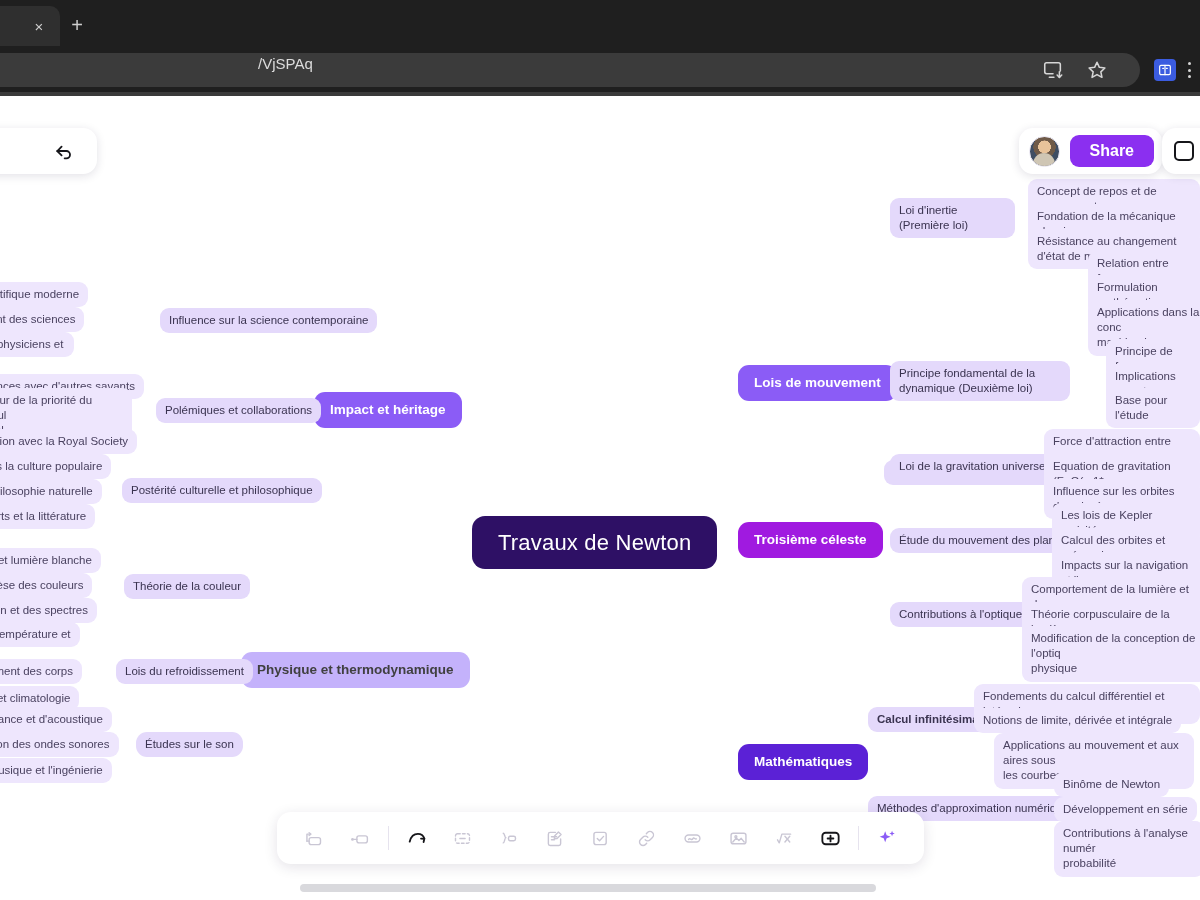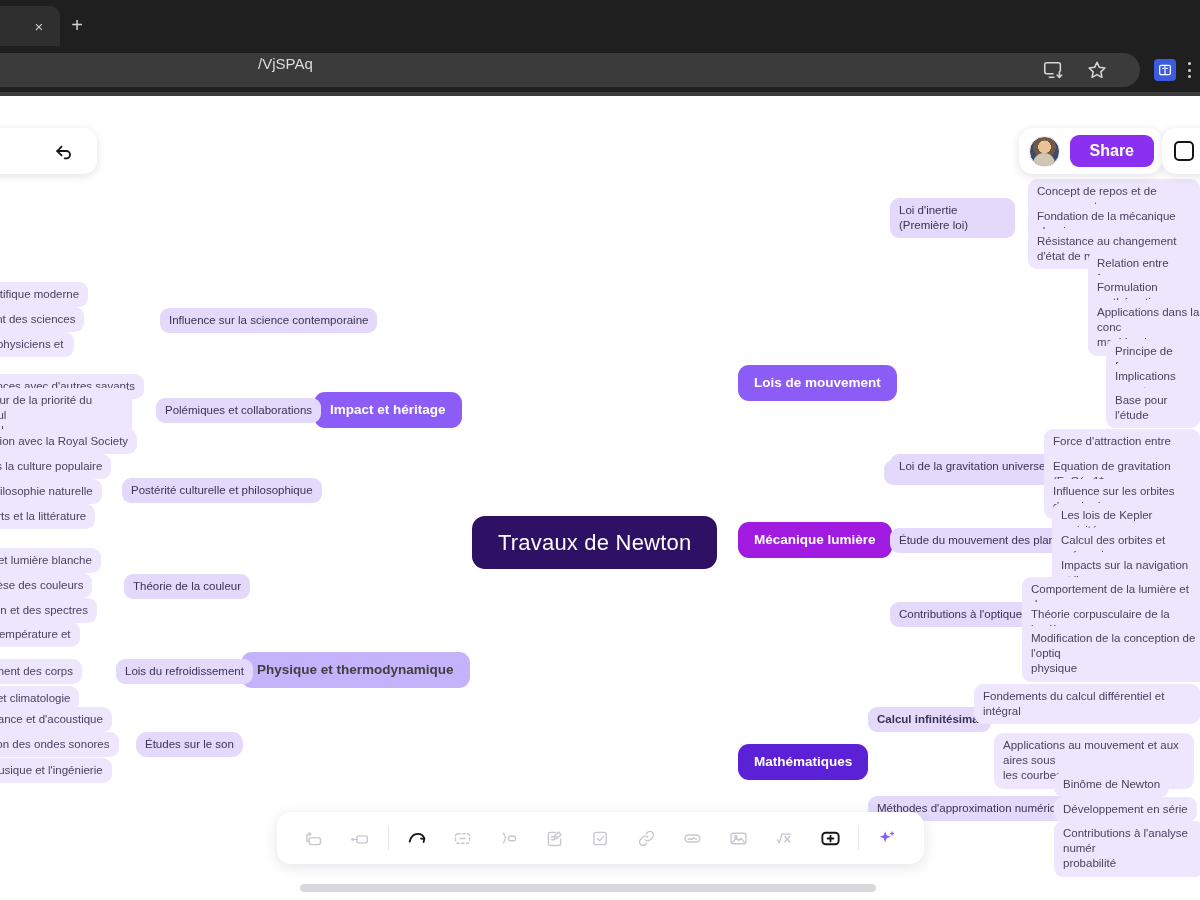--- a/index.html
+++ b/index.html
@@ -289,36 +289,37 @@
     </g>
   </svg>
 
   <div class="map">
 
     <div class="node root" style="left:472px; top:420px;">Travaux de Newton</div>
 
     <div class="node l1 c-violet" style="left:738px; top:269px;">Lois de mouvement</div>
 
     <div class="node l2" style="left:890px; top:102px; max-width:125px;">Loi d'inertie (Première loi)</div>
+    <div class="node l2" style="left:890px; top:265px; width:180px;">Principe fondamental de la dynamique (Deuxième loi)</div>
     <div class="node l2" style="left:884px; top:364px;">Loi de l'action et de la réaction (Troisième loi)</div>
 
     <div class="node l3" style="left:1028px; top:83px;">Concept de repos et de mouvement un</div>
     <div class="node l3" style="left:1028px; top:108px;">Fondation de la mécanique classique</div>
     <div class="node l3" style="left:1028px; top:133px;">Résistance au changement d'état de m</div>
 
     <div class="node l3" style="left:1088px; top:155px;">Relation entre force, mas</div>
     <div class="node l3" style="left:1088px; top:179px;">Formulation mathématiqu</div>
     <div class="node l3" style="left:1088px; top:204px; width:130px;">Applications dans la conc
 machineries</div>
 
     <div class="node l3" style="left:1106px; top:243px;">Principe de forces</div>
     <div class="node l3" style="left:1106px; top:268px;">Implications en ast</div>
     <div class="node l3" style="left:1106px; top:292px;">Base pour l'étude</div>
 
-    <div class="node l1 c-magenta" style="left:738px; top:426px;">Mécanique lumière</div>
+    <div class="node l1 c-magenta" style="left:738px; top:426px;">Troisième céleste</div>
 
     <div class="node l2" style="left:890px; top:358px;">Loi de la gravitation universelle</div>
     <div class="node l2" style="left:890px; top:432px;">Étude du mouvement des planètes</div>
     <div class="node l2" style="left:890px; top:506px;">Contributions à l'optique</div>
 
     <div class="node l3" style="left:1044px; top:333px;">Force d'attraction entre masses</div>
     <div class="node l3" style="left:1044px; top:358px;">Equation de gravitation (F=G(m1*m</div>
     <div class="node l3" style="left:1044px; top:383px;">Influence sur les orbites des planè</div>
 
     <div class="node l3" style="left:1052px; top:407px;">Les lois de Kepler revisitées</div>
@@ -329,20 +330,21 @@
     <div class="node l3" style="left:1022px; top:506px;">Théorie corpusculaire de la lumière</div>
     <div class="node l3" style="left:1022px; top:530px; width:185px;">Modification de la conception de l'optiq
 physique</div>
 
     <div class="node l1 c-indigo" style="left:738px; top:648px;">Mathématiques</div>
 
     <div class="node l2" style="left:868px; top:611px;font-weight:bold;">Calcul infinitésimal</div>
     <div class="node l2" style="left:868px; top:700px;">Méthodes d'approximation numérique</div>
 
     <div class="node l3" style="left:974px; top:588px;">Fondements du calcul différentiel et intégral</div>
+    <div class="node l3" style="left:974px; top:612px;">Notions de limite, dérivée et intégrale</div>
     <div class="node l3" style="left:974px; top:637px; width:200px;margin-left:20px;">Applications au mouvement et aux aires sous
 les courbes</div>
 
     <div class="node l3" style="left:1054px; top:676px;">Binôme de Newton</div>
     <div class="node l3" style="left:1054px; top:701px;">Développement en série</div>
     <div class="node l3" style="left:1054px; top:725px; width:150px;">Contributions à l'analyse numér
 probabilité</div>
 
     <div class="node l1 c-violet" style="left:314px; top:296px;">Impact et héritage</div>
 

